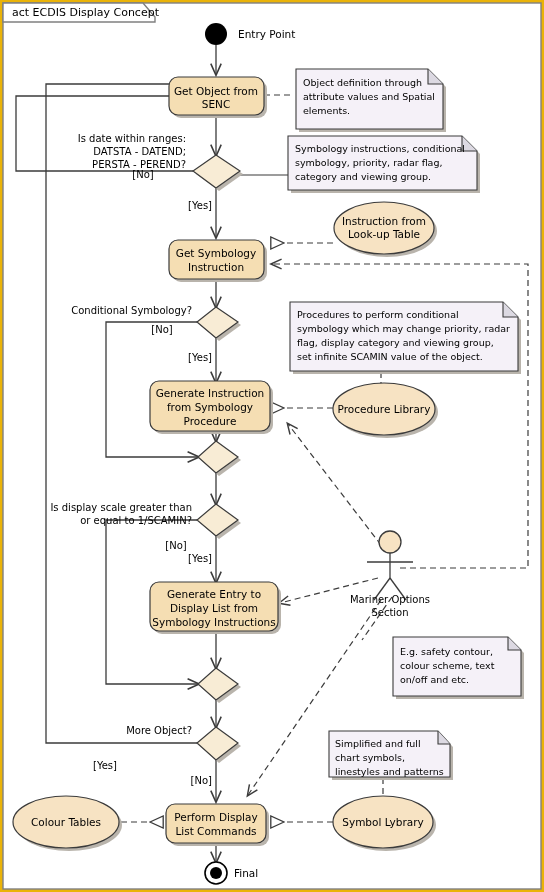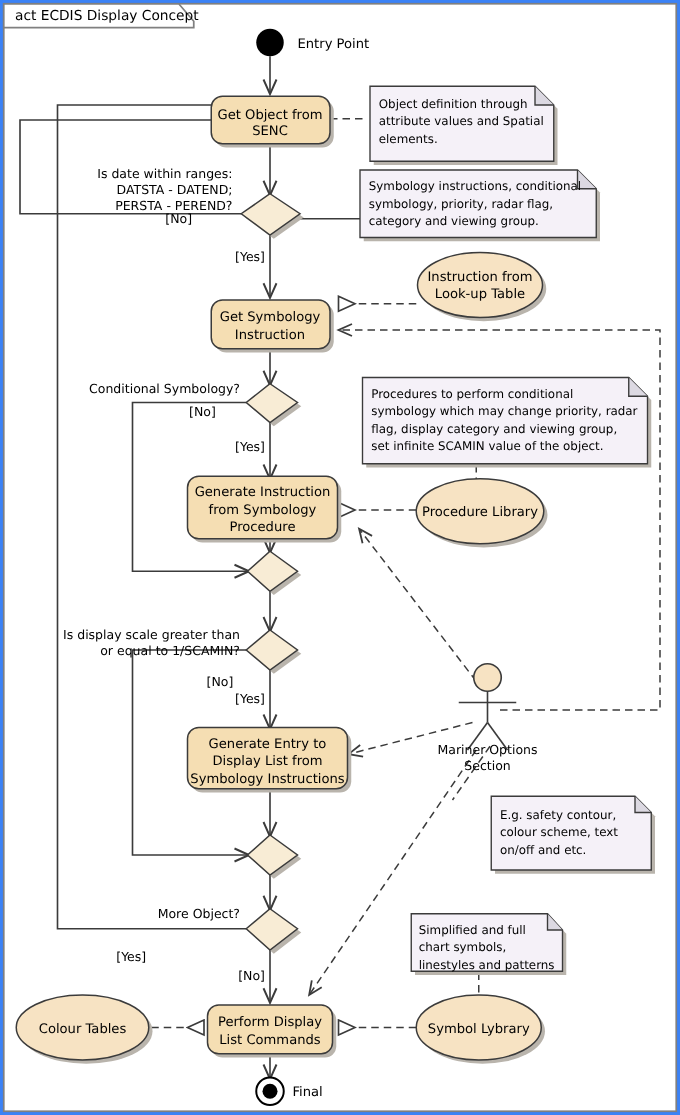--- a/index.html
+++ b/index.html
@@ -1,18 +1,18 @@
 <!DOCTYPE html>
 <html><head>
 <meta charset="utf-8">
 <style>
   html,body{margin:0;padding:0;background:#ffffff;}
   body{width:544px;height:892px;overflow:hidden;
        font-family:"DejaVu Sans","Liberation Sans",sans-serif;}
-  #canvas{position:relative;width:544px;height:892px;background:#3b82f6;}
+  #canvas{position:relative;width:544px;height:892px;background:#eab308;}
   svg{display:block;}
   text{font-family:"DejaVu Sans","Liberation Sans",sans-serif;fill:#000;}
   .node-label{font-size:10.5px;}
   .note-text{font-size:9.5px;}
   .edge-label{font-size:10px;}
   .cond-label{font-size:10px;}
   .frame-title{font-size:11px;}
   .actor-label{font-size:10px;}
 </style>
 </head>

